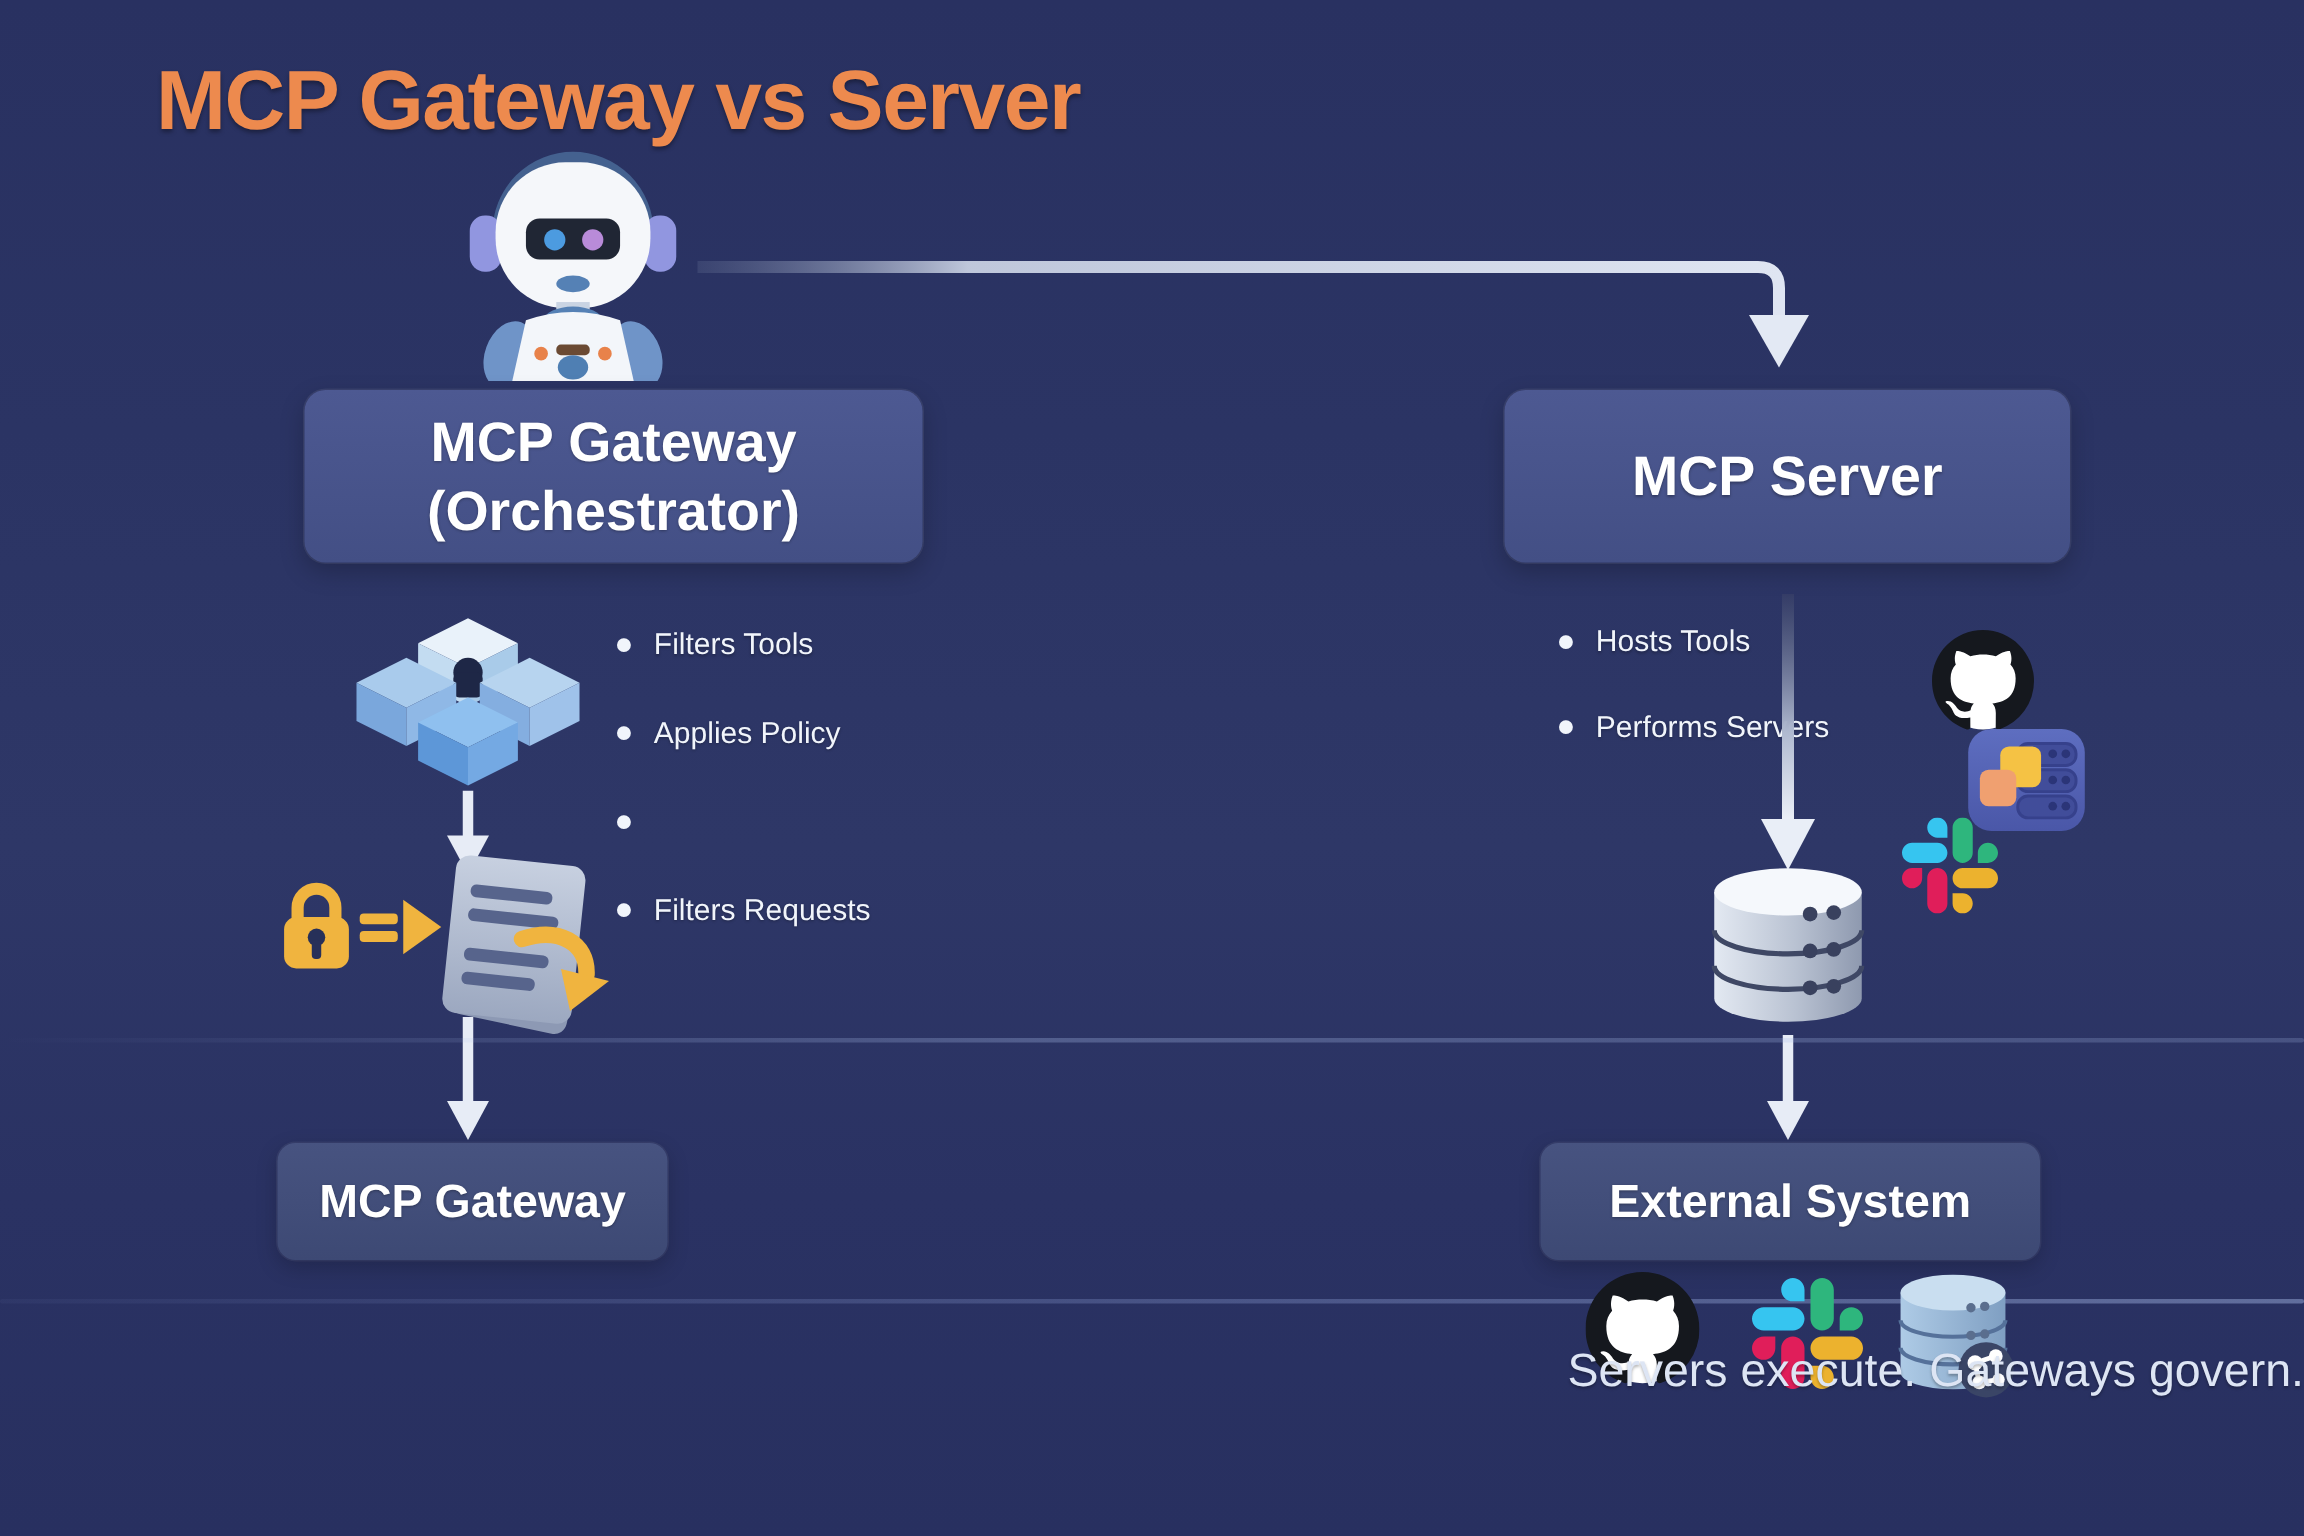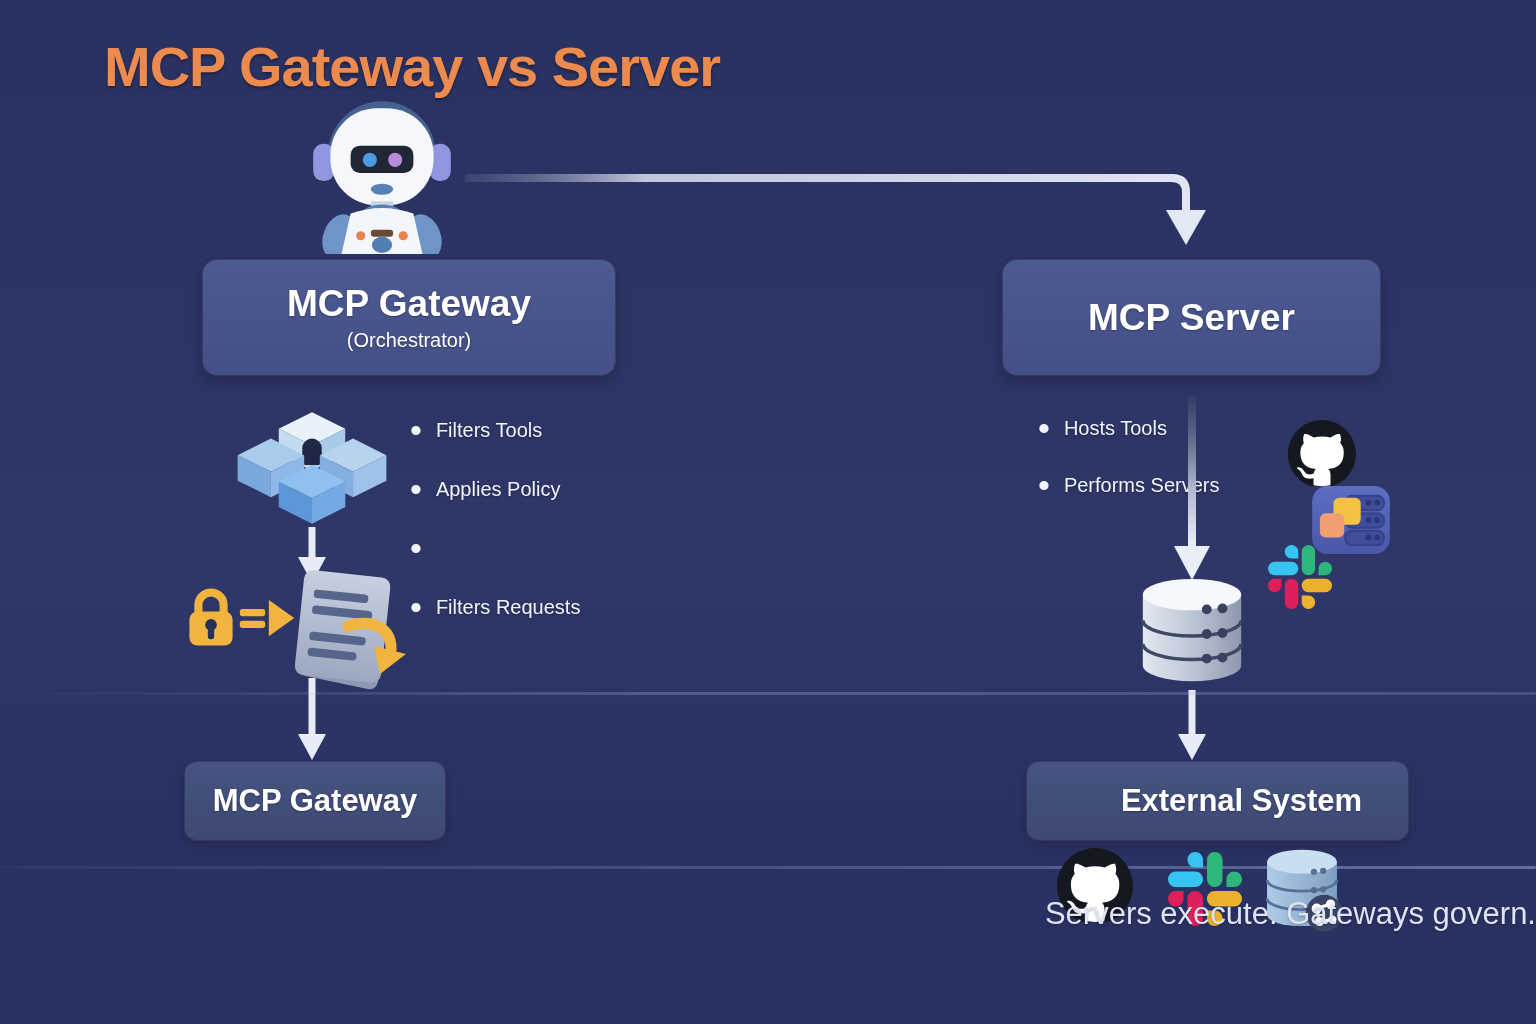--- a/index.html
+++ b/index.html
@@ -14,21 +14,21 @@
     font-size:56px;font-weight:bold;letter-spacing:-1px;color:#ED8A4E;
     text-shadow:0 2px 3px rgba(0,0,0,.35);
   }
   .panel{
     border-radius:14px;text-align:center;color:#fff;
     background:linear-gradient(180deg,#4d5992 0%,#434f85 100%);
     box-shadow:0 0 0 1px rgba(255,255,255,.07),0 6px 16px rgba(0,0,0,.22);
     display:flex;flex-direction:column;justify-content:center;gap:4px;
   }
   .panel-title{font-size:37px;font-weight:bold;text-shadow:0 1px 2px rgba(0,0,0,.3);}
-  .panel-sub{font-size:20px;font-weight:normal;text-shadow:0 1px 2px rgba(0,0,0,.3);}
+  .panel-sub{font-size:37px;font-weight:bold;text-shadow:0 1px 2px rgba(0,0,0,.3);}
   .small-panel{
     border-radius:12px;text-align:center;color:#fff;
     background:linear-gradient(180deg,#475380 0%,#3d4974 100%);
     box-shadow:0 0 0 1px rgba(255,255,255,.06),0 5px 14px rgba(0,0,0,.2);
     display:flex;align-items:center;justify-content:center;
     font-size:31px;font-weight:bold;text-shadow:0 1px 2px rgba(0,0,0,.3);
   }
   .bullets{display:flex;flex-direction:column;}
   .bullet-row{display:flex;align-items:center;color:#F1F5FB;}
   .bullet-dot{font-size:34px;margin-right:14px;line-height:33px;}
@@ -245,21 +245,21 @@
       <circle cx="91" cy="57" r="5" fill="#39415E"></circle>
     <circle cx="75" cy="83" r="5" fill="#39415E"></circle>
       <circle cx="91" cy="82" r="5" fill="#39415E"></circle>
   </svg>
 
   <svg class="abs" style="left:1172px;top:690px;" width="40" height="70" viewBox="0 0 40 70">
     <rect x="16.5" y="0" width="7" height="46" fill="#E7ECF6"></rect>
     <polygon points="6,44 34,44 20,70" fill="#E7ECF6"></polygon>
   </svg>
 
-  <div class="abs small-panel" style="left:1027px;top:762px;width:333px;height:78px;padding-left:48px;">
+  <div class="abs small-panel" style="left:1027px;top:762px;width:333px;height:78px;">
     <span>External System</span>
   </div>
 
   <div class="abs hline" style="left:0;top:692px;width:1536px;background:linear-gradient(90deg,rgba(170,190,235,0) 0%,rgba(170,190,235,0.30) 45%,rgba(170,190,235,0.22) 100%);"></div>
   <div class="abs hline" style="left:0;top:866px;width:1536px;background:linear-gradient(90deg,rgba(150,170,225,0.05) 0%,rgba(160,180,235,0.28) 55%,rgba(180,200,245,0.4) 100%);"></div>
 
   <svg class="abs" style="left:1057px;top:848px;" width="76" height="76" viewBox="0 0 16 16">
     <circle cx="8" cy="8" r="7.6" fill="#ffffff"></circle>
     <path fill="#15181E" d="M8 0C3.58 0 0 3.58 0 8c0 3.54 2.29 6.53 5.47 7.59.4.07.55-.17.55-.38 0-.19-.01-.82-.01-1.49-2.01.37-2.53-.49-2.69-.94-.09-.23-.48-.94-.82-1.13-.28-.15-.68-.52-.01-.53.63-.01 1.08.58 1.23.82.72 1.21 1.87.87 2.33.66.07-.52.28-.87.51-1.07-1.78-.2-3.64-.89-3.64-3.95 0-.87.31-1.59.82-2.15-.08-.2-.36-1.02.08-2.12 0 0 .67-.21 2.2.82.64-.18 1.32-.27 2-.27.68 0 1.36.09 2 .27 1.53-1.04 2.2-.82 2.2-.82.44 1.1.16 1.92.08 2.12.51.56.82 1.27.82 2.15 0 3.07-1.87 3.75-3.65 3.95.29.25.54.73.54 1.48 0 1.07-.01 1.93-.01 2.2 0 .21.15.46.55.38A8.013 8.013 0 0 0 16 8c0-4.42-3.58-8-8-8z"></path>
   </svg>

